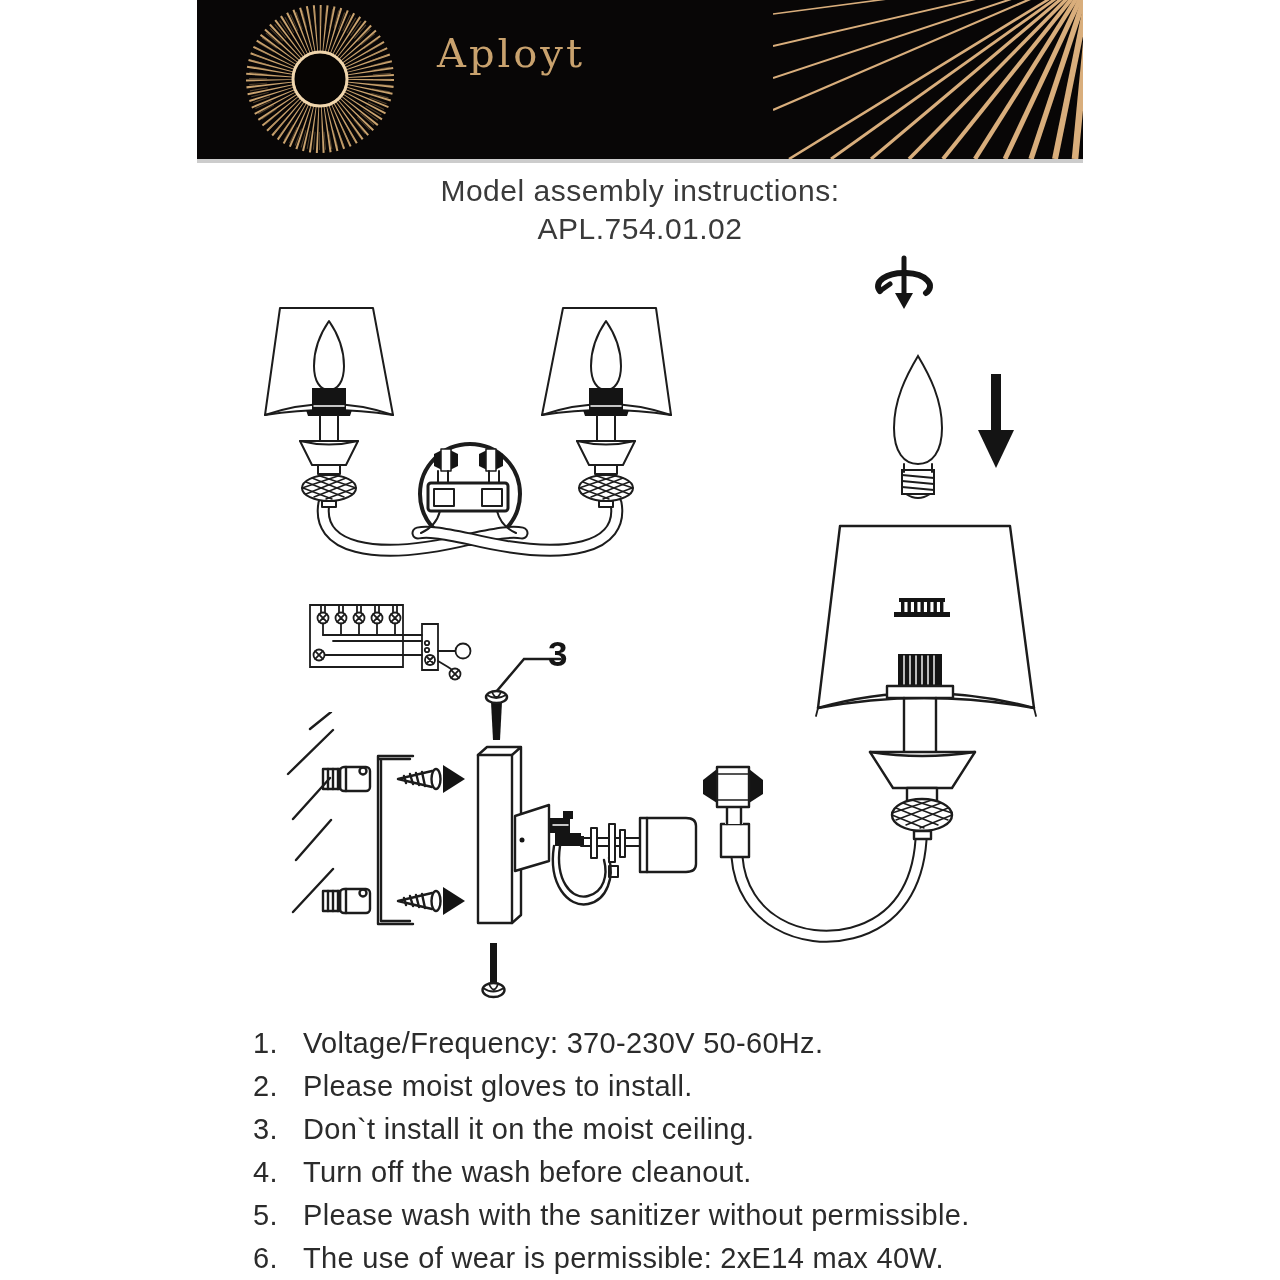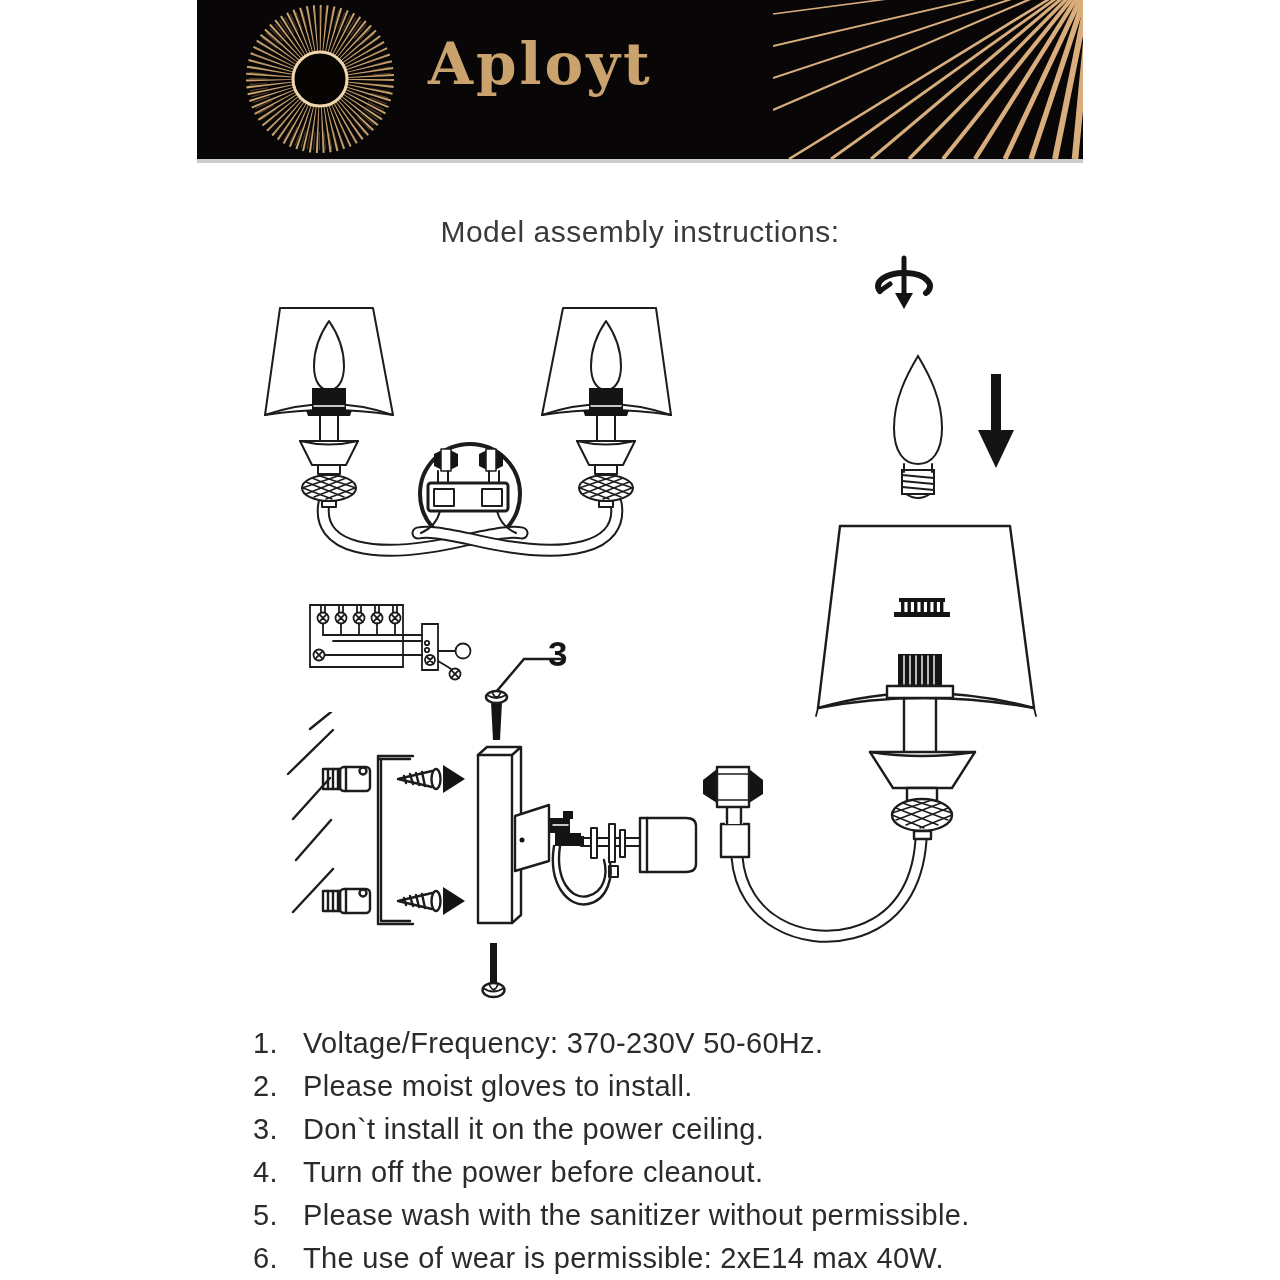--- a/index.html
+++ b/index.html
@@ -2,27 +2,27 @@
 <html><head>
 <meta charset="utf-8">
 <style>
   html,body{margin:0;padding:0;background:#ffffff;}
   .page{position:relative;width:1280px;height:1280px;background:#ffffff;overflow:hidden;
         font-family:"Liberation Sans", sans-serif;color:#2b2b2b;}
   
   .banner{position:absolute;left:197px;top:0;width:886px;height:159px;background:#080606;
           overflow:hidden;border-bottom:4px solid #cccccc;}
   .logo-svg{position:absolute;left:38px;top:-6px;}
-  .brand{position:absolute;left:231px;top:30px;font-family:"DejaVu Serif", serif;
-         font-size:58px;font-weight:700;letter-spacing:3px;color:#c9a26e;}
+  .brand{position:absolute;left:240px;top:30px;font-family:"DejaVu Serif", serif;
+         font-size:40px;font-weight:400;letter-spacing:3px;color:#c9a26e;}
   .rays-svg{position:absolute;right:0;top:0;}
   
   .title-line{position:absolute;left:0;width:1280px;text-align:center;
               font-size:30px;font-weight:500;color:#3a3a3a;letter-spacing:.5px;}
-  .t1{top:174px;margin-top:41px;} .t2{top:212px;}
+  .t1{top:174px;} .t2{top:212px;}
   
   .dsvg{position:absolute;}
   .part-label{position:absolute;left:548px;top:634px;font-size:35px;font-weight:700;color:#151515;}
   
   .instructions{position:absolute;left:253px;top:1026px;width:830px;}
   .instr-row{display:flex;font-size:29px;line-height:34px;margin-bottom:9px;color:#2b2b2b;letter-spacing:.3px;}
   .instr-num{width:50px;flex:0 0 50px;}
   .instr-txt{flex:1;}
   svg *{vector-effect:non-scaling-stroke;}
 </style>
@@ -53,20 +53,21 @@
         <line x1="320" y1="-28" x2="202" y2="159" stroke-width="4.4"></line>
         <line x1="320" y1="-28" x2="232" y2="159" stroke-width="4.9"></line>
         <line x1="320" y1="-28" x2="258" y2="159" stroke-width="5.4"></line>
         <line x1="320" y1="-28" x2="282" y2="159" stroke-width="6"></line>
         <line x1="320" y1="-28" x2="302" y2="159" stroke-width="6.6"></line>
       </g>
     </svg>
   </header>
 
   <div class="title-line t1">Model assembly instructions:</div>
+  <div class="title-line t2">APL.754.01.02</div>
 
   <svg class="dsvg" style="left:240px;top:295px;" width="480" height="290" viewBox="0 0 480 290">
     <g stroke="#1c1c1c" stroke-width="2" fill="none" stroke-linecap="round" stroke-linejoin="round">
 
       <circle cx="230" cy="199" r="50" stroke-width="4"></circle>
 
       <g>
         <path d="M84,208 C76,252 130,268 230,244 C260,238 272,236 282,238" stroke-width="13"></path>
         <path d="M84,208 C76,252 130,268 230,244 C260,238 272,236 282,238" stroke="#ffffff" stroke-width="9"></path>
         <path d="M376,208 C384,252 330,268 230,244 C200,238 188,236 178,238" stroke-width="13"></path>
@@ -351,25 +352,25 @@
     <div class="instr-row">
       <span class="instr-num">1.</span>
       <span class="instr-txt">Voltage/Frequency: 370-230V 50-60Hz.</span>
     </div>
     <div class="instr-row">
       <span class="instr-num">2.</span>
       <span class="instr-txt">Please moist gloves to install.</span>
     </div>
     <div class="instr-row">
       <span class="instr-num">3.</span>
-      <span class="instr-txt">Don`t install it on the power ceiling.</span>
+      <span class="instr-txt">Don`t install it on the moist ceiling.</span>
     </div>
     <div class="instr-row">
       <span class="instr-num">4.</span>
-      <span class="instr-txt">Turn off the power before cleanout.</span>
+      <span class="instr-txt">Turn off the wash before cleanout.</span>
     </div>
     <div class="instr-row">
       <span class="instr-num">5.</span>
       <span class="instr-txt">Please wash with the sanitizer without permissible.</span>
     </div>
     <div class="instr-row">
       <span class="instr-num">6.</span>
       <span class="instr-txt">The use of wear is permissible: 2xE14 max 40W.</span>
     </div>
   </div>

